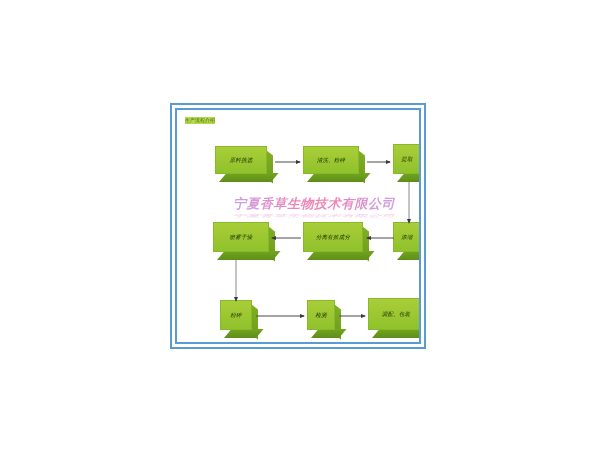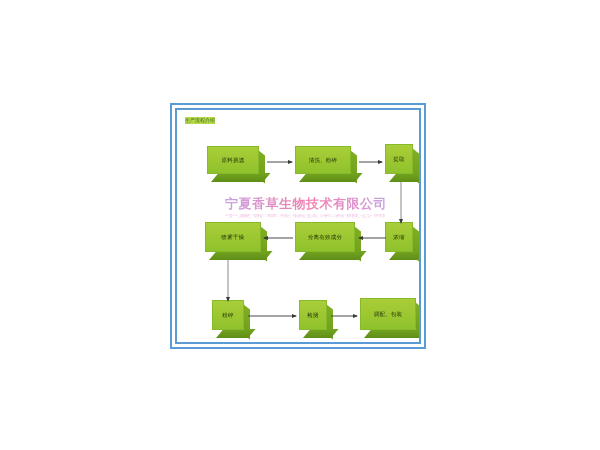--- a/index.html
+++ b/index.html
@@ -48,24 +48,25 @@
     color: #3b6b1f;
     background: #b5d94a;
     letter-spacing: 0px;
     white-space: nowrap;
     font-family: "DejaVu Sans", sans-serif;
   }
 
   
   #flow-canvas {
     position: absolute;
-    left: 8px;
+    left: 16px;
     top: 0;
     width: 100%;
     height: 100%;
+    font-style: italic;
   }
 
   
   .node {
     position: absolute;
     box-sizing: border-box;
   }
   .node-face {
     position: absolute;
     left: 0;

